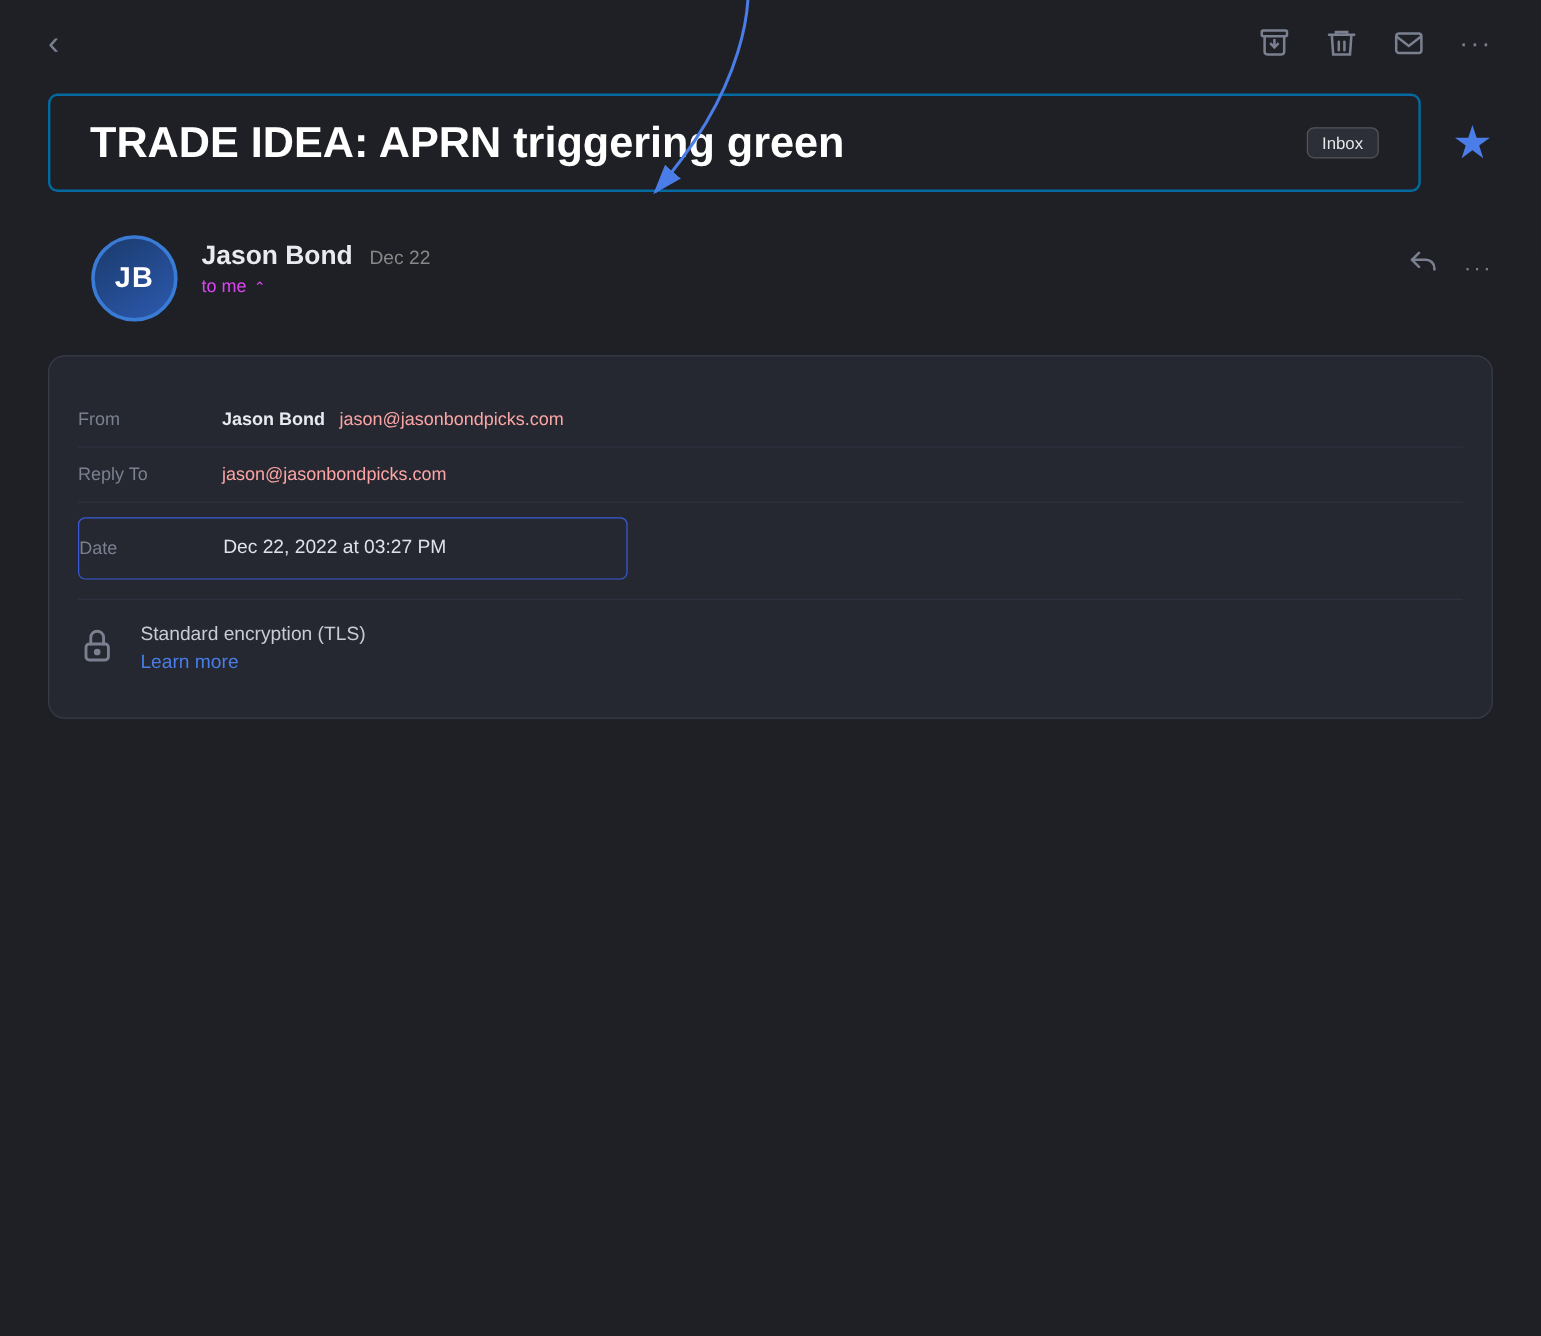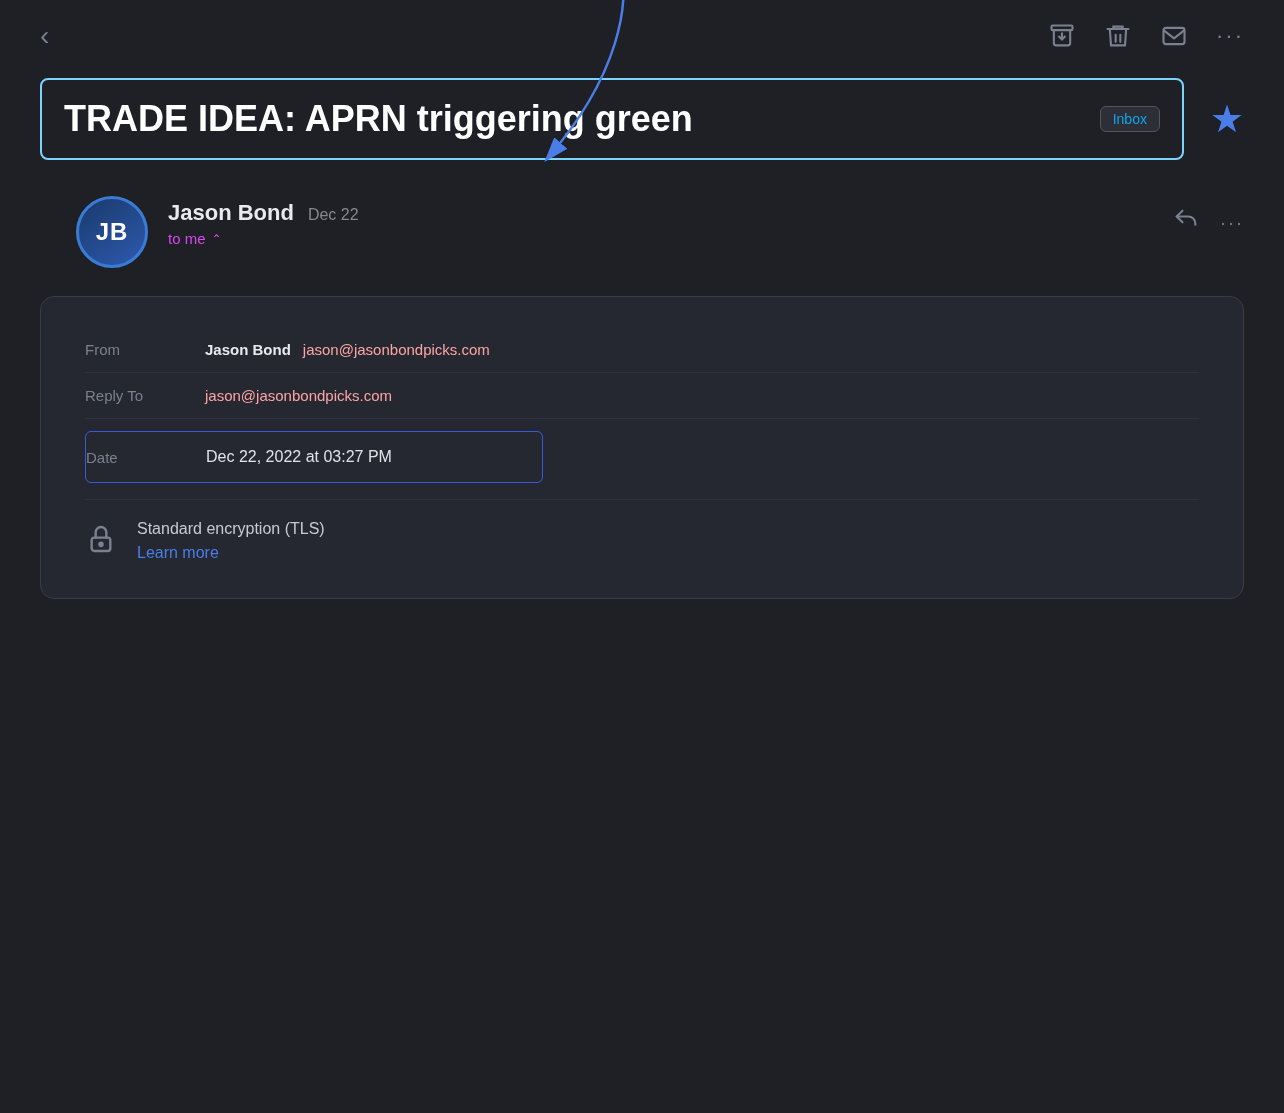--- a/index.html
+++ b/index.html
@@ -68,42 +68,42 @@
     
     .subject-row {
       display: flex;
       align-items: center;
       padding: 10px 40px 20px 40px;
       gap: 18px;
     }
 
     .subject-box {
       flex: 1;
-      border: 2px solid #7dd3fc;
+      border: 2px solid #0369a1;
       border-radius: 8px;
-      padding: 18px 22px;
+      padding: 18px 33px;
       display: flex;
       align-items: center;
       gap: 16px;
     }
 
     .subject-title {
       font-size: 36px;
       font-weight: 600;
       color: #ffffff;
       flex: 1;
     }
 
     .inbox-badge {
       background: #2c2f38;
       border: 1px solid #555;
       border-radius: 6px;
       padding: 4px 12px;
       font-size: 14px;
-      color: #0ea5e9;
+      color: #e5e5e5;
       white-space: nowrap;
     }
 
     .star-btn {
       color: #4a7de8;
       font-size: 38px;
       cursor: pointer;
       margin-left: 8px;
     }
 
@@ -183,21 +183,21 @@
       font-size: 22px;
       cursor: pointer;
     }
 
     
     .email-details-card {
       margin: 12px 40px 30px 40px;
       background: #252830;
       border: 1px solid #383c48;
       border-radius: 14px;
-      padding: 30px 44px;
+      padding: 30px 24px;
       position: relative;
     }
 
     .detail-row {
       display: flex;
       align-items: center;
       padding: 14px 0;
       border-bottom: 1px solid #2e3240;
     }
 
@@ -255,21 +255,21 @@
     }
 
     .date-value {
       font-size: 16px;
       color: #e0e2ea;
     }
 
     
     .encryption-row {
       display: flex;
-      align-items: center;
+      align-items: flex-start;
       padding: 20px 0 6px 0;
       gap: 20px;
       border-top: 1px solid #2e3240;
       margin-top: 4px;
     }
 
     .lock-icon {
       color: #7a8090;
       font-size: 28px;
       margin-top: 2px;

